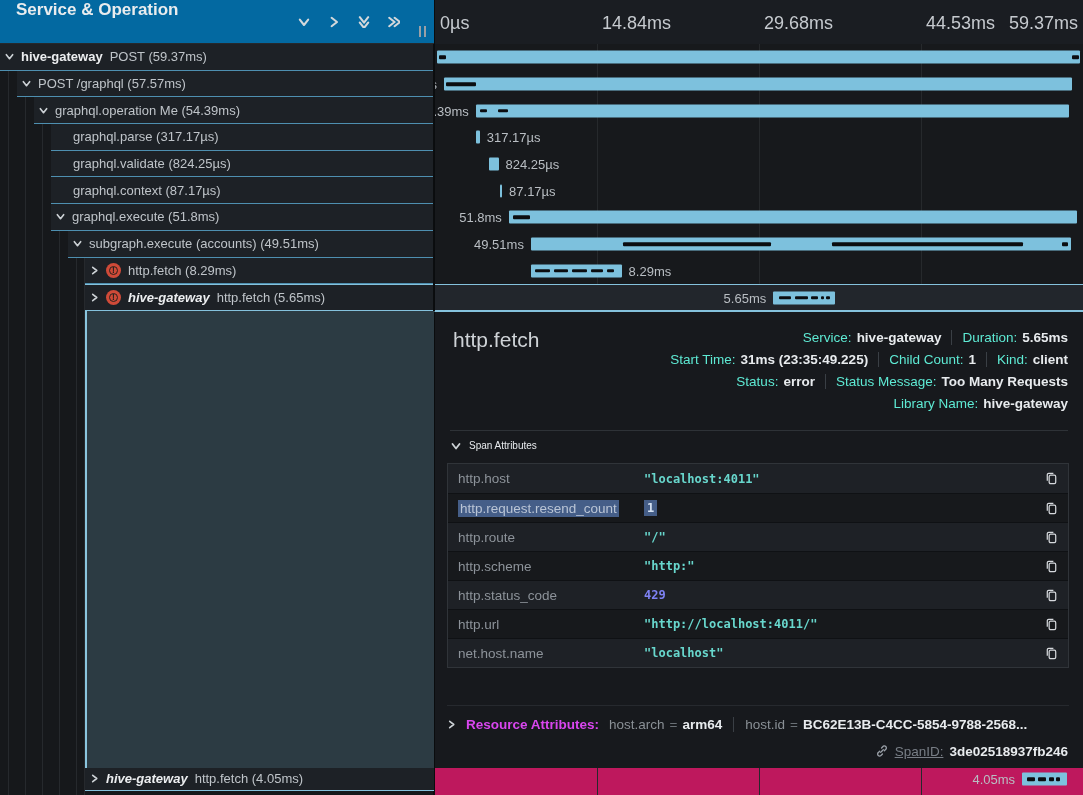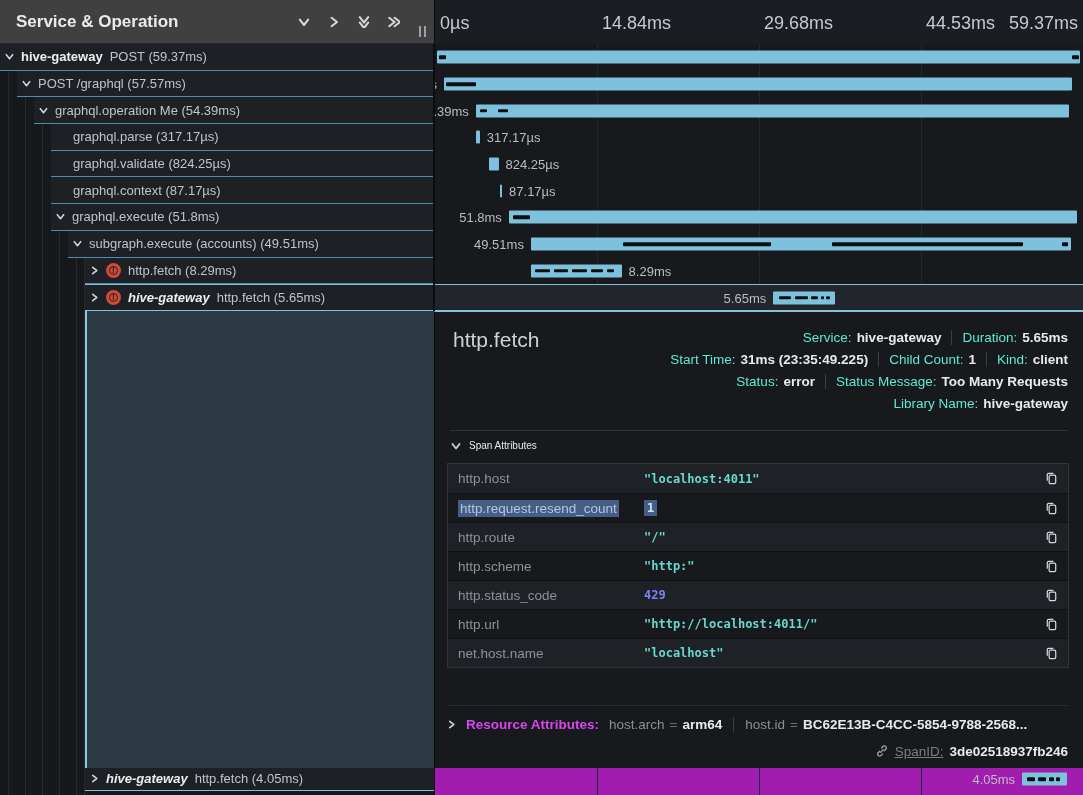--- a/index.html
+++ b/index.html
@@ -1,22 +1,22 @@
 <!DOCTYPE html>
 <html><head>
 <meta charset="utf-8">
 <style>
   html,body{margin:0;padding:0;background:#0f1114;}
   *{box-sizing:border-box;}
   .app{position:relative;width:1083px;height:795px;background:#16181b;overflow:hidden;
        font-family:"Liberation Sans",sans-serif;color:#c3c8cd;}
 
   
-  .lp-header{position:absolute;left:0;top:0;width:434px;height:44px;background:#404040;
-             border-bottom:1px solid #26292d;display:flex;align-items:center;}
+  .lp-header{position:absolute;left:0;top:0;width:434px;height:44px;background:#0369a1;
+             border-bottom:1px solid #26292d;display:flex;}
   .lp-title{font-size:17px;font-weight:700;color:#e9ecee;margin-left:16px;flex:0 0 auto;}
   .lp-icons{display:flex;gap:18px;margin-left:auto;margin-right:34px;align-items:center;}
   .lp-icons .icbtn{display:flex;align-items:center;cursor:pointer;}
   .drag-handle{position:absolute;left:419px;top:26px;display:flex;gap:3px;}
   .drag-handle i{display:block;width:2px;height:11px;background:#9aa0a6;}
 
   .tree{position:absolute;left:0;top:44px;width:434px;height:751px;background:#16181b;border-right:1px solid #0b0d0f;}
   .guide{position:absolute;top:0;bottom:0;width:1px;background:#26292d;z-index:0;}
   .trow{position:relative;height:26.7px;z-index:1;}
   .trow-box{height:100%;display:flex;align-items:center;gap:7px;background:#1d2126;
@@ -43,21 +43,21 @@
   .tick{position:absolute;top:13px;font-size:18px;color:#c6cacf;white-space:nowrap;z-index:1;}
   .tl-rows{position:absolute;left:0;top:44px;right:0;}
   .tlrow{position:relative;height:26.7px;overflow:hidden;z-index:1;}
   .tlrow.sel{background:#22262c;border-top:1px solid #85c2dd;border-bottom:1px solid #85c2dd;}
   .bar{position:absolute;top:50%;transform:translateY(-50%);height:13px;background:#7dc1dd;
        border-radius:1px;min-width:2px;z-index:1;cursor:pointer;}
   .mark{position:absolute;top:50%;transform:translateY(-50%);height:3.5px;background:#0b0d10;border-radius:1px;z-index:2;}
   .durlab{position:absolute;top:50%;transform:translateY(-50%);font-size:13px;color:#b9bec3;white-space:nowrap;z-index:1;}
   .durlab.before{transform:translate(-100%,-50%);}
 
-  .tl-bottom{position:absolute;left:434px;top:767.5px;width:649px;height:27.5px;background:#a21caf;border-left:1px solid #0a0c0e;}
+  .tl-bottom{position:absolute;left:434px;top:767.5px;width:649px;height:27.5px;background:#be185d;border-left:1px solid #0a0c0e;}
   .tl-bottom .tlrow{height:23.5px;}
 
   
   .detail{position:absolute;left:434px;top:311px;width:649px;height:456.5px;background:#17191d;
           border-left:1px solid #0a0c0e;z-index:2;border-top:1px solid #85c2dd;}
   .d-title{position:absolute;left:18px;top:16px;font-size:21px;color:#ced2d6;}
   .meta{position:absolute;right:15px;top:16px;display:flex;flex-direction:column;align-items:flex-end;gap:4px;}
   .mline{display:flex;align-items:center;font-size:13.5px;height:18px;}
   .mlab{color:#5eead4;margin-right:5px;}
   .mval{color:#e8ebee;font-weight:700;}

